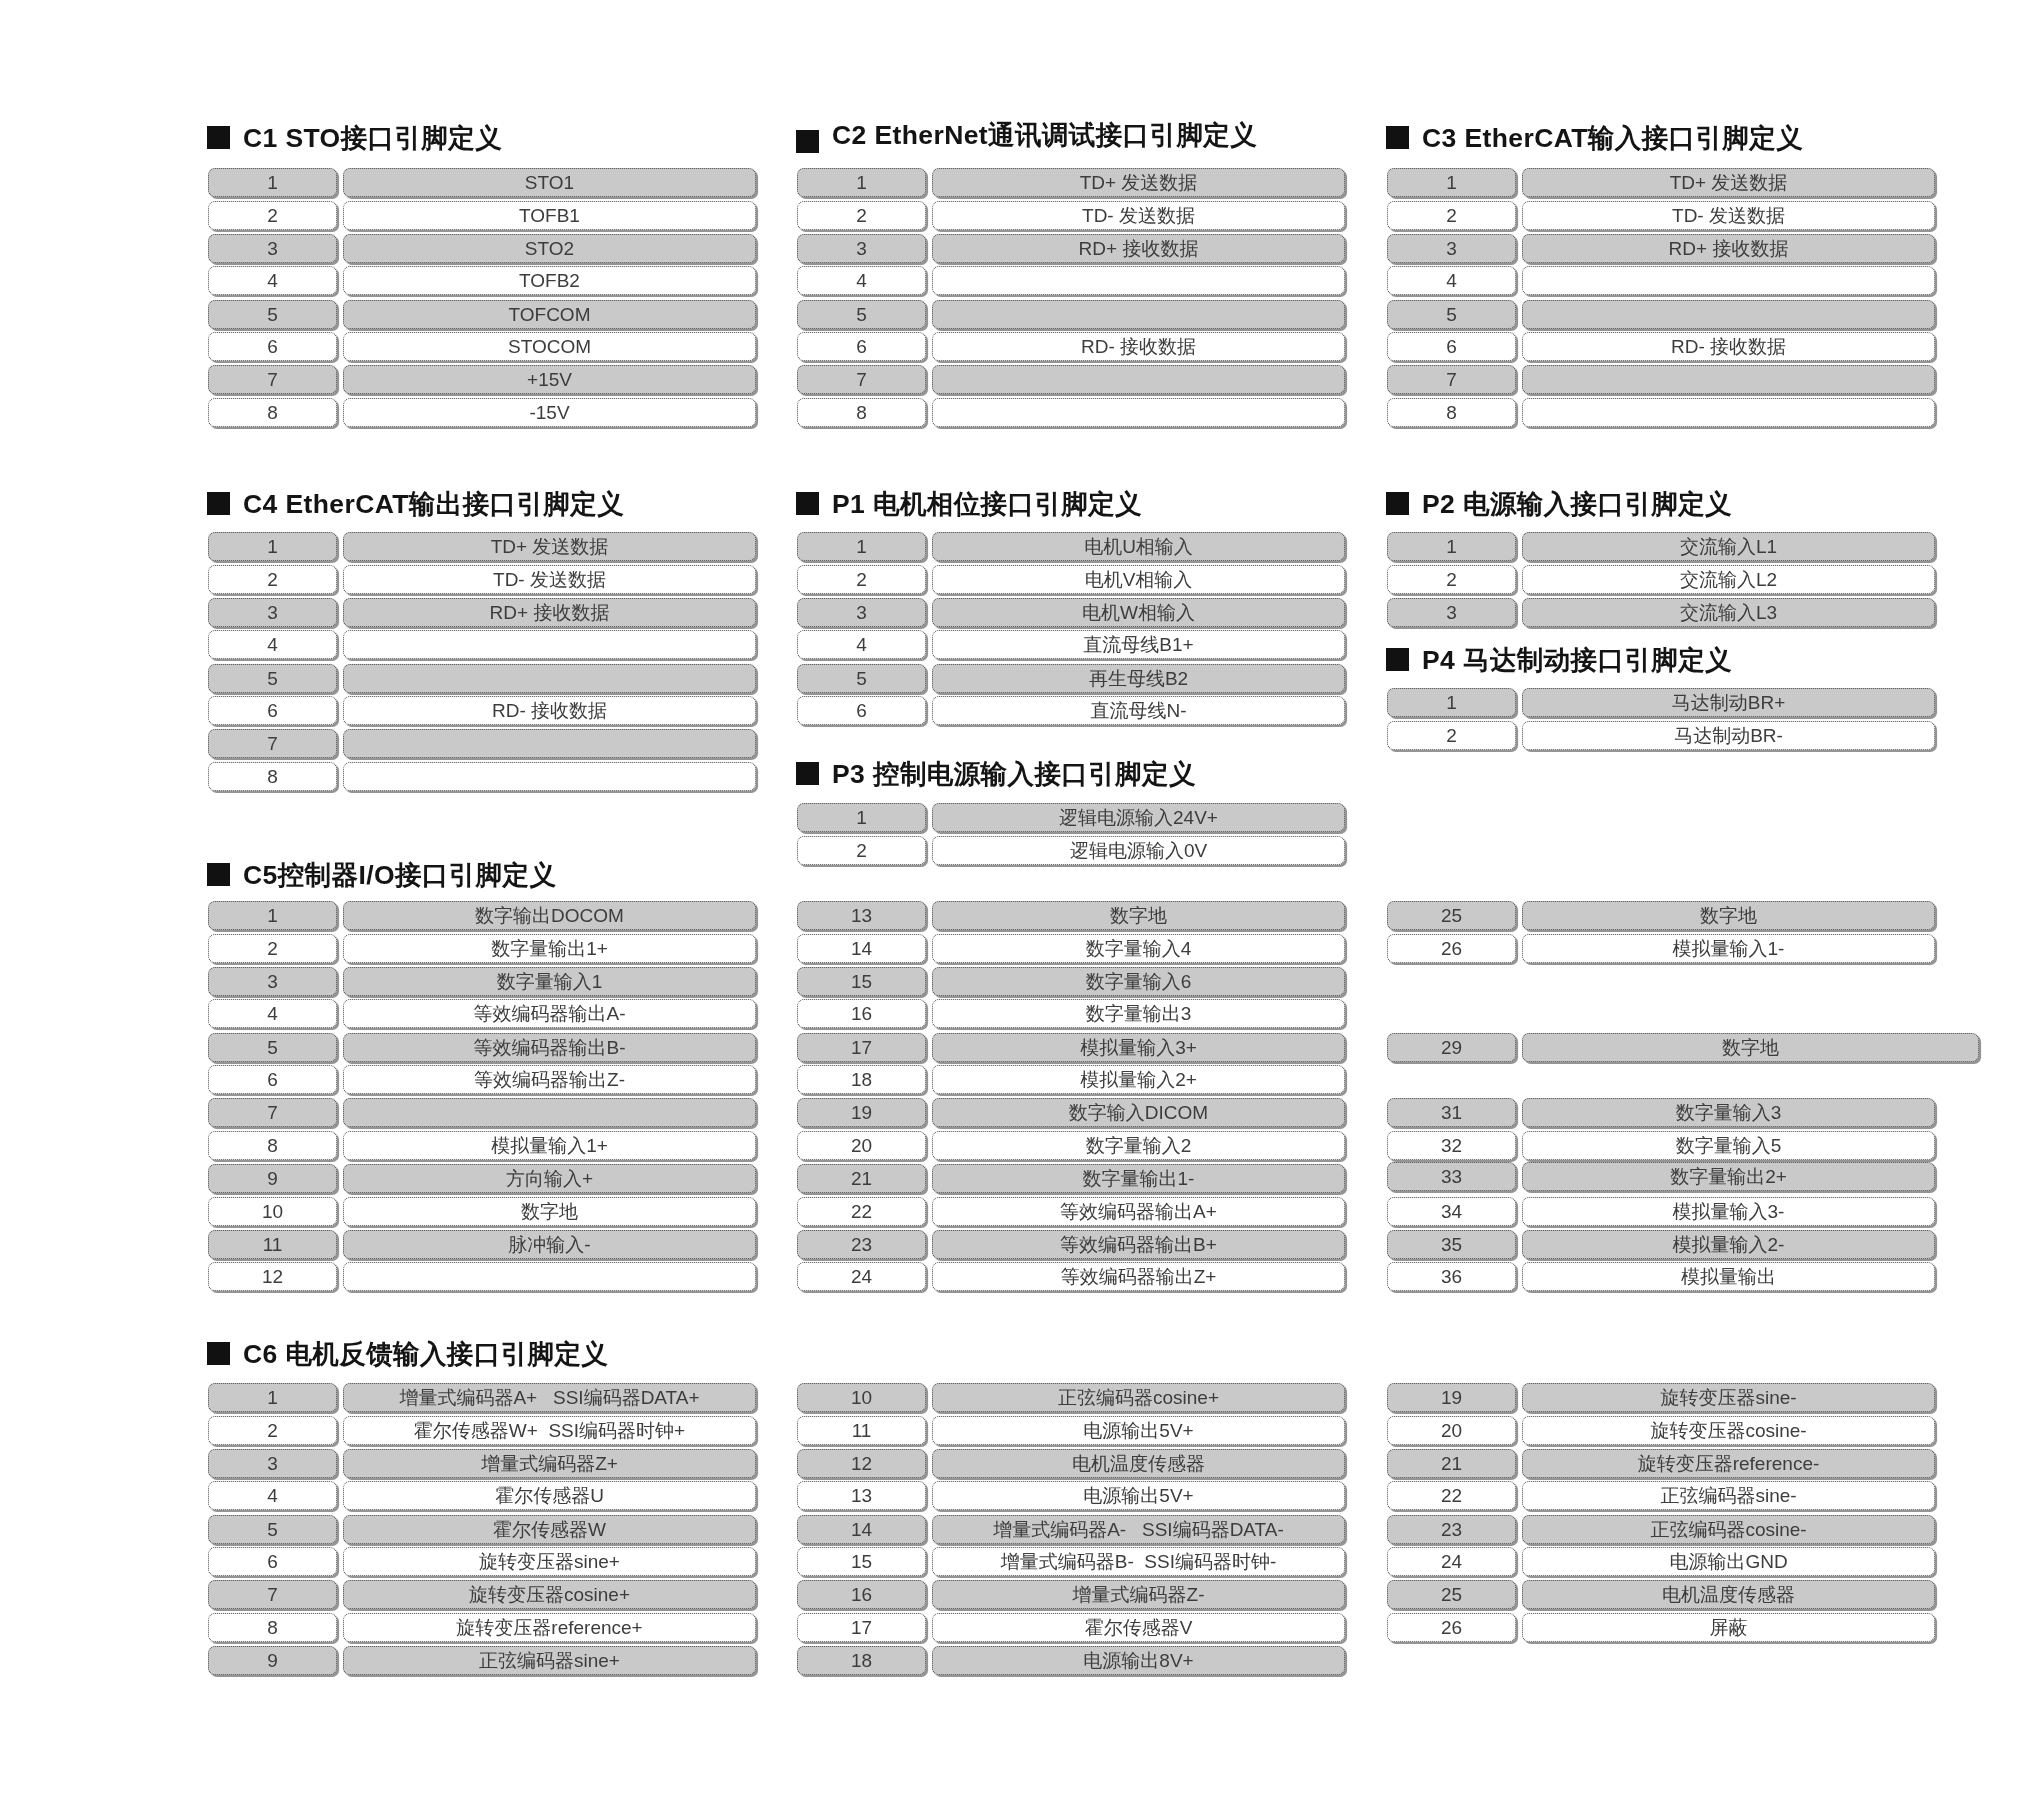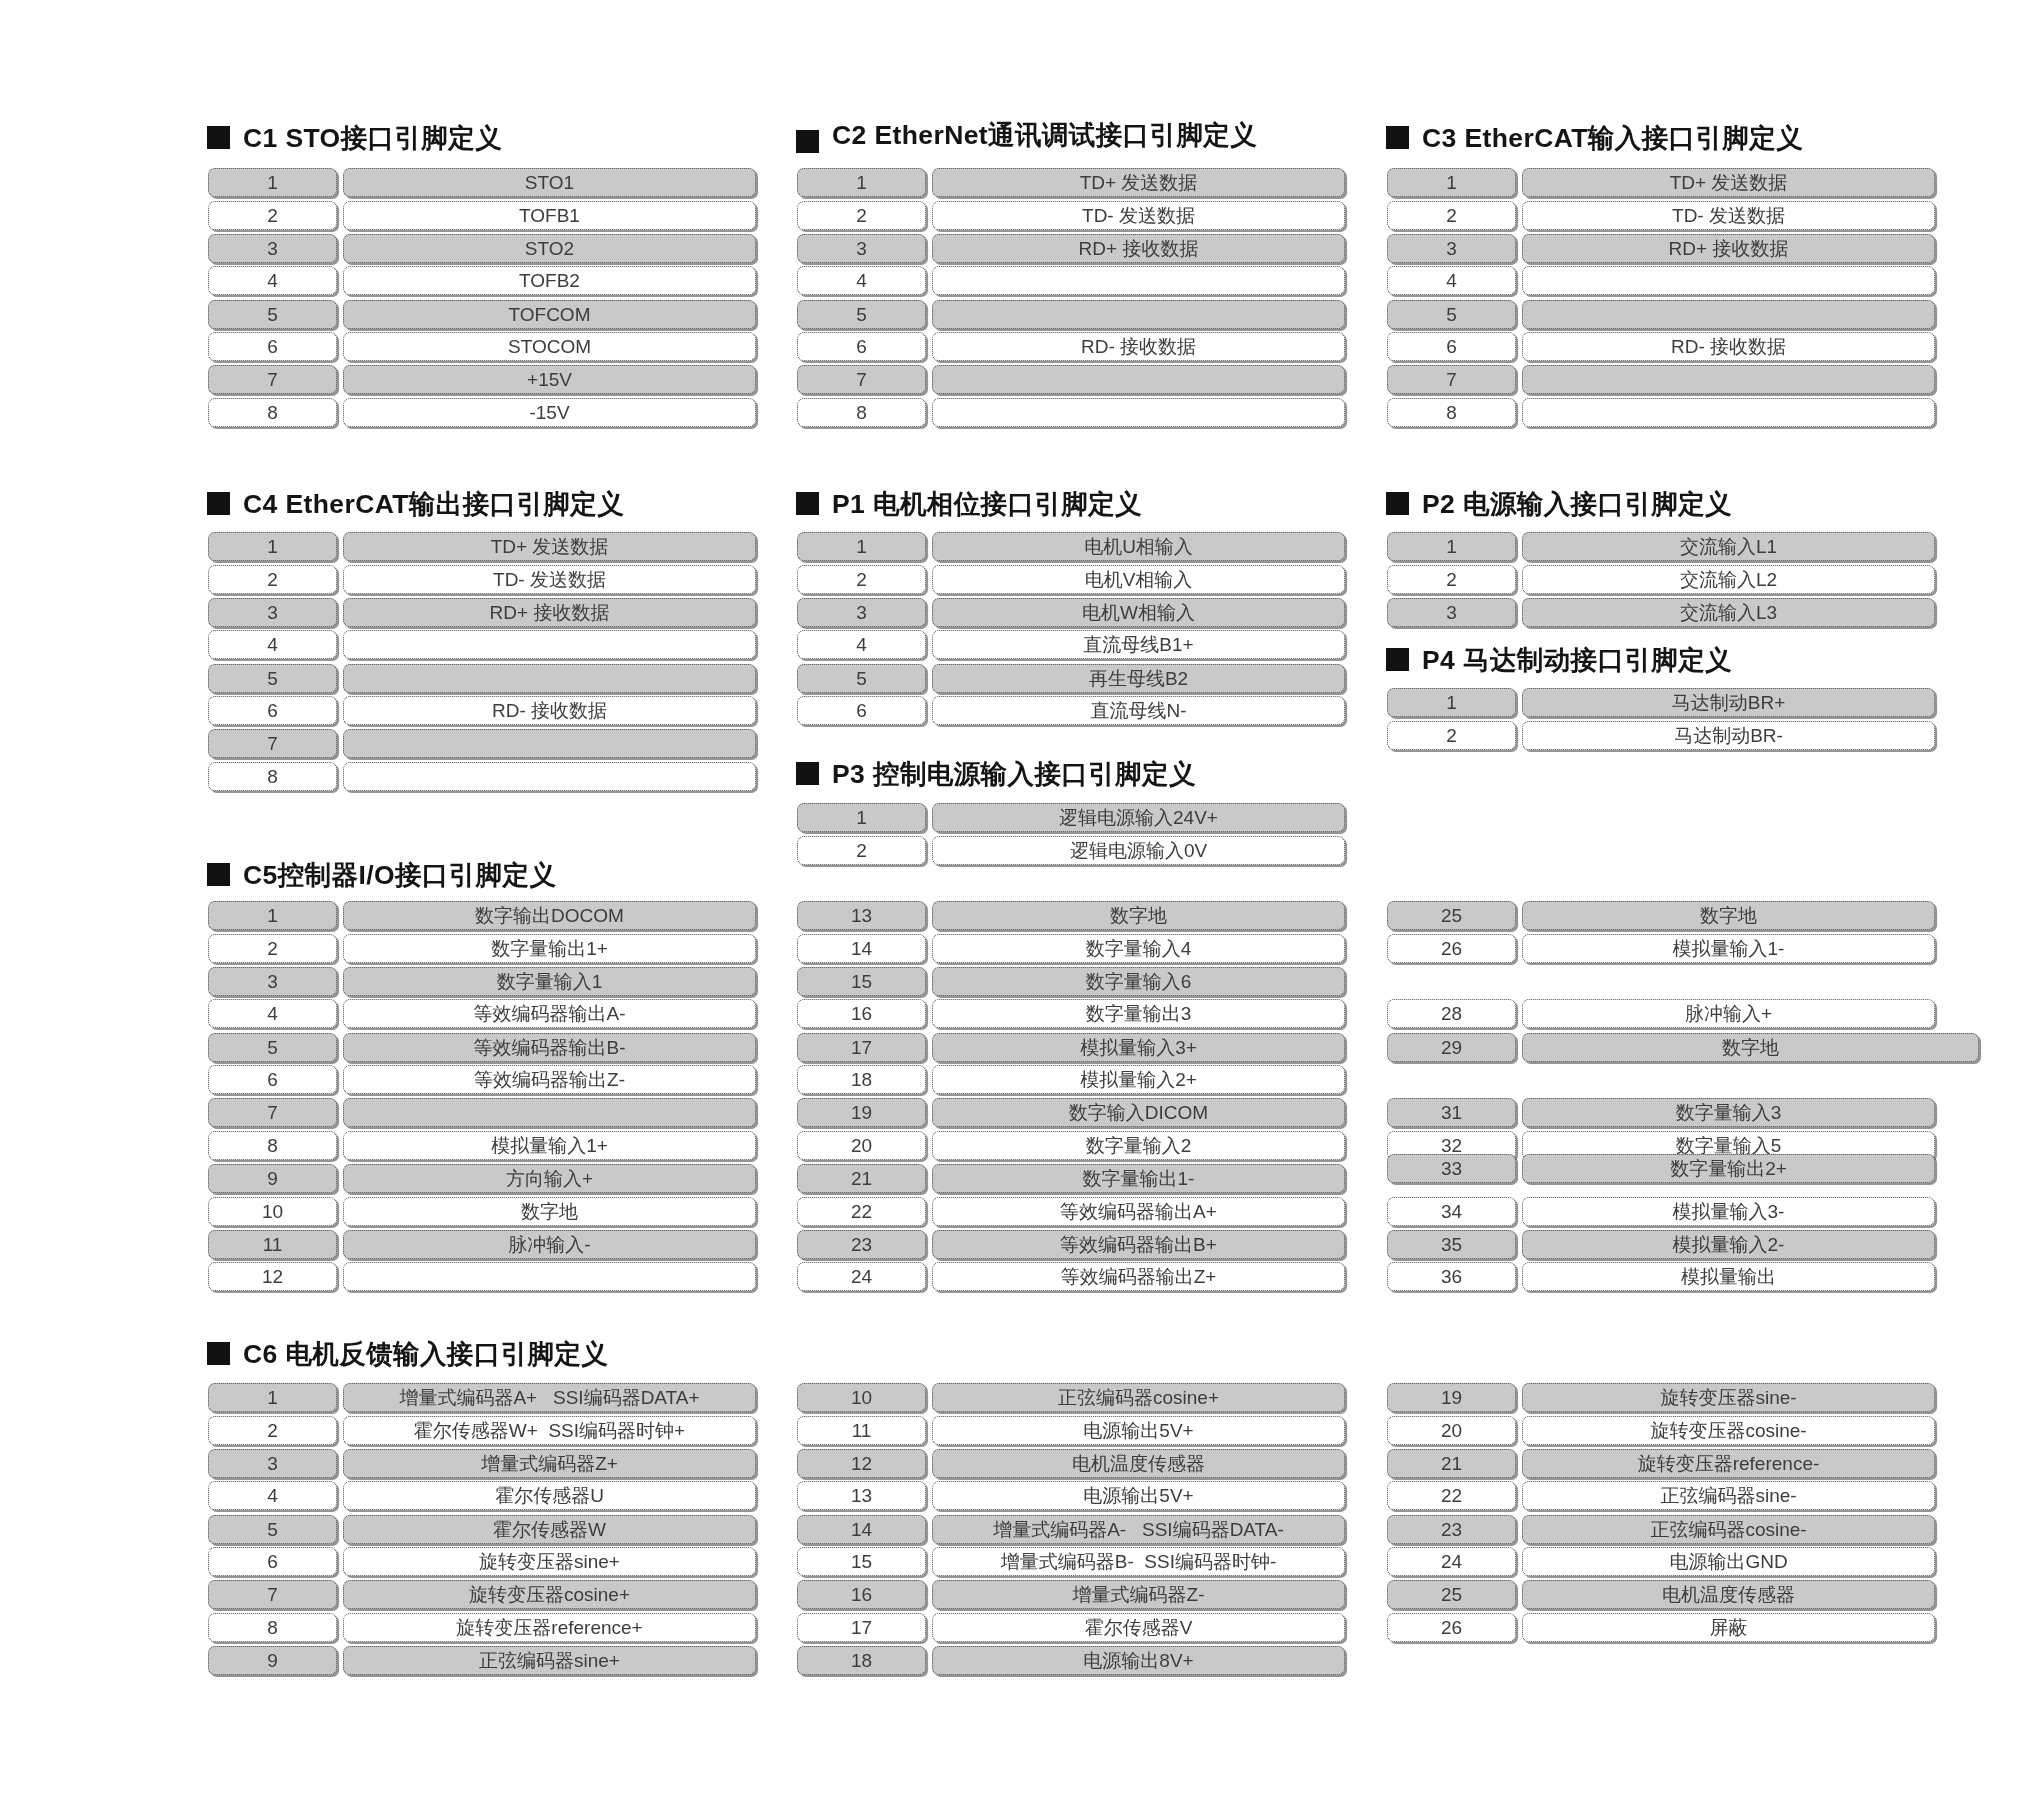--- a/index.html
+++ b/index.html
@@ -382,37 +382,33 @@
     </div>
     <div class="pin-table" style="left: 1354px; top: 901px; width: 548px; height: 395px;">
       <div class="pin-row" style="top: 0px;">
         <div class="cell num gray">25</div>
         <div class="cell desc gray">数字地</div>
       </div>
       <div class="pin-row" style="top: 33px;">
         <div class="cell num white">26</div>
         <div class="cell desc white">模拟量输入1-</div>
       </div>
-      <div class="pin-row" style="top: 98px;">
-        <div class="cell num white">28</div>
-        <div class="cell desc white">脉冲输入+</div>
-      </div>
       <div class="pin-row" style="top: 132px; padding-left: 44px;">
         <div class="cell num gray">29</div>
         <div class="cell desc gray">数字地</div>
       </div>
       <div class="pin-row" style="top: 197px;">
         <div class="cell num gray">31</div>
         <div class="cell desc gray">数字量输入3</div>
       </div>
       <div class="pin-row" style="top: 230px;">
         <div class="cell num white">32</div>
         <div class="cell desc white">数字量输入5</div>
       </div>
-      <div class="pin-row" style="top: 253px;">
+      <div class="pin-row" style="top: 261px;">
         <div class="cell num gray">33</div>
         <div class="cell desc gray">数字量输出2+</div>
       </div>
       <div class="pin-row" style="top: 296px;">
         <div class="cell num white">34</div>
         <div class="cell desc white">模拟量输入3-</div>
       </div>
       <div class="pin-row" style="top: 329px;">
         <div class="cell num gray">35</div>
         <div class="cell desc gray">模拟量输入2-</div>

